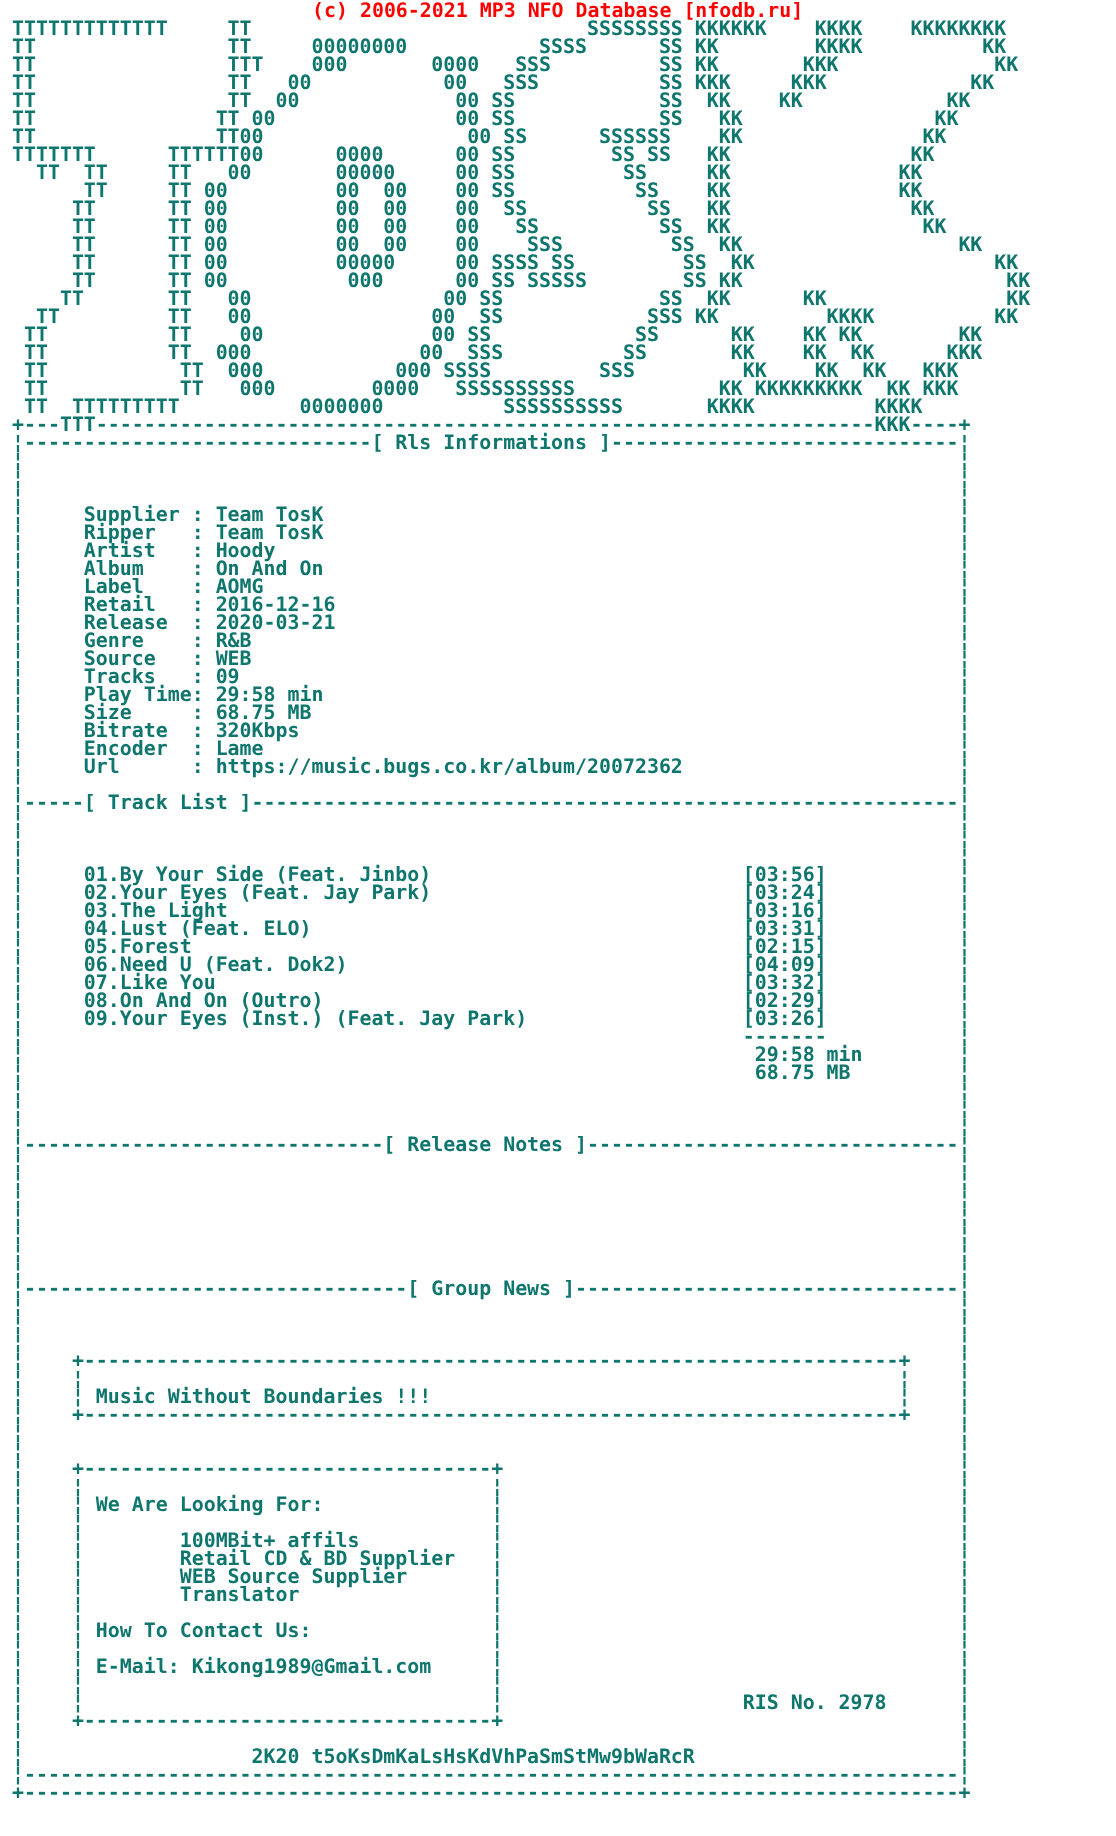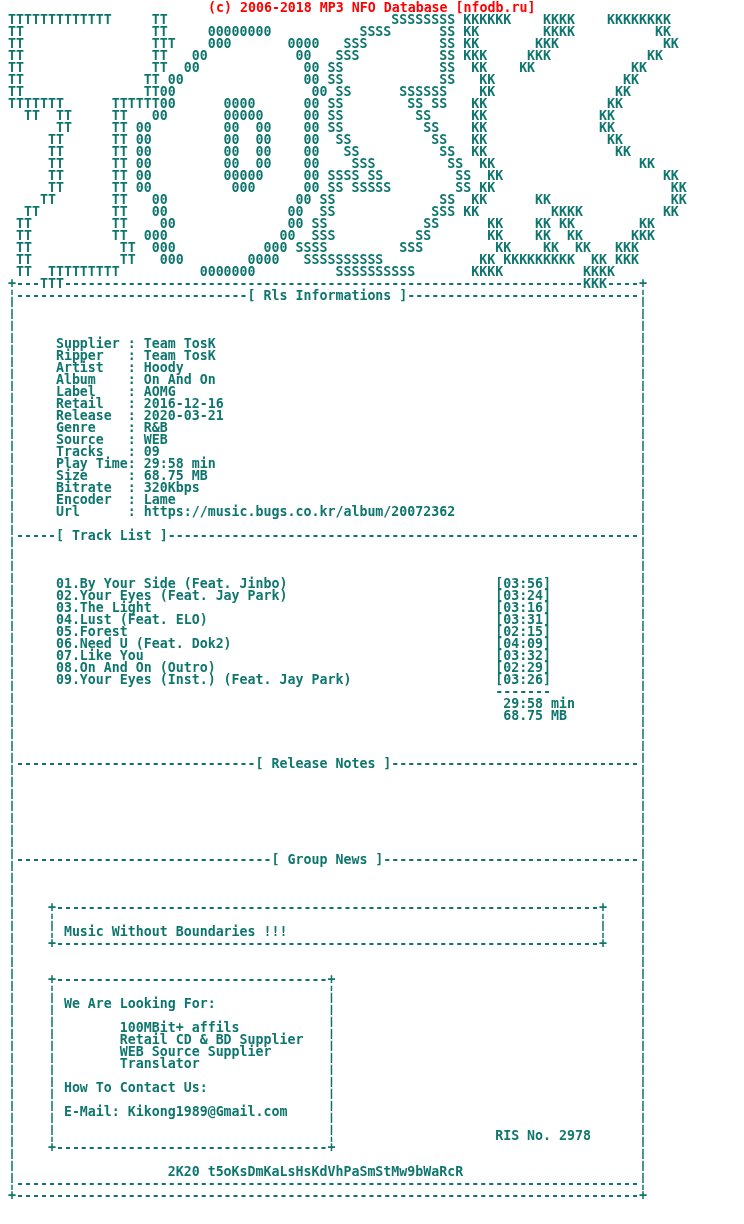--- a/index.html
+++ b/index.html
@@ -15,21 +15,21 @@
     white-space:pre;
     margin:0;padding:0;
     letter-spacing:0;
   }
   .red-line{color:#ff0000;padding-left:208px;}
 </style>
 </head>
 <body>
 
 <div id="page">
-  <div class="mono red-line">(c) 2006-2018 MP3 NFO Database [nfodb.ru]</div>
+  <div class="mono red-line">(c) 2006-2021 MP3 NFO Database [nfodb.ru]</div>
 
   <pre class="mono"> TTTTTTTTTTTTT     TT                            SSSSSSSS KKKKKK    KKKK    KKKKKKKK
  TT                TT     00000000           SSSS      SS KK        KKKK          KK
  TT                TTT    000       0000   SSS         SS KK       KKK             KK
  TT                TT   00           00   SSS          SS KKK     KKK            KK
  TT                TT  00             00 SS            SS  KK    KK            KK
  TT               TT 00               00 SS            SS   KK                KK
  TT               TT00                 00 SS      SSSSSS    KK               KK
  TTTTTTT      TTTTTT00      0000      00 SS        SS SS   KK               KK
    TT  TT     TT   00       00000     00 SS         SS     KK              KK

